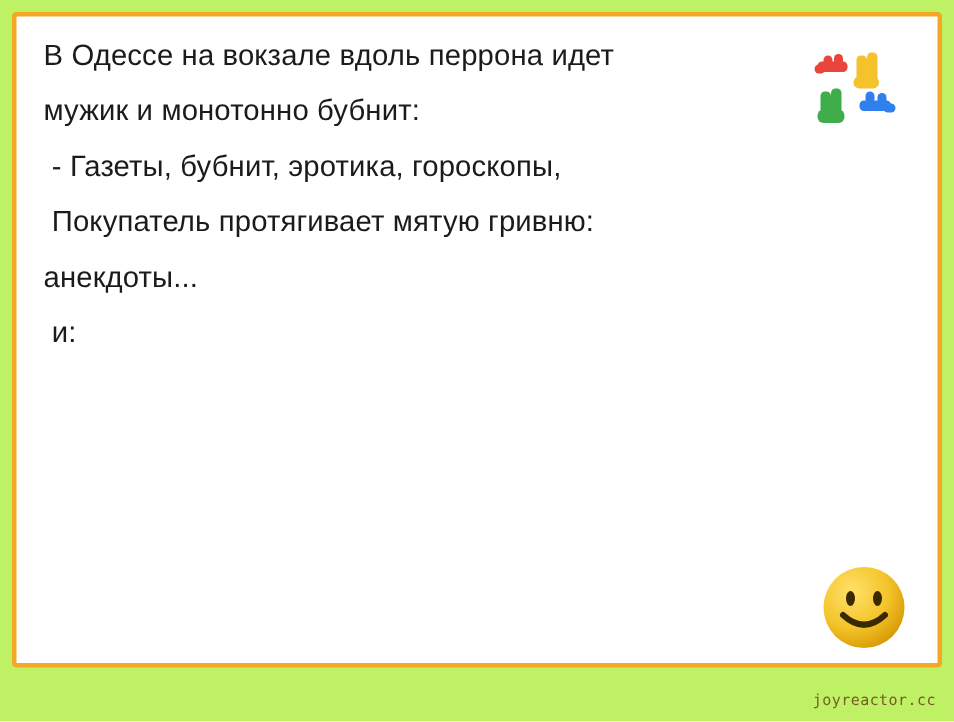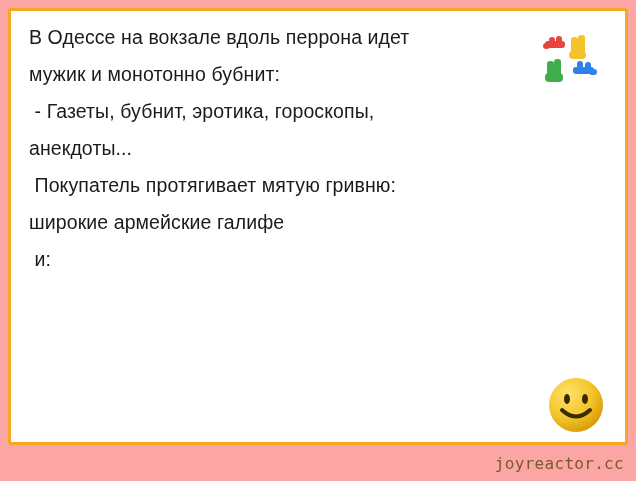--- a/index.html
+++ b/index.html
@@ -7,21 +7,21 @@
     padding: 0;
     background: #ffffff;
   }
   body {
     font-family: "Liberation Sans", sans-serif;
   }
   .card {
     position: relative;
     width: 636px;
     height: 481px;
-    background: #fca5a5;
+    background: #bef264;
     box-sizing: border-box;
     overflow: hidden;
   }
   .frame {
     position: absolute;
     left: 8px;
     top: 8px;
     right: 8px;
     bottom: 36px;
     border: 3px solid #f5a623;
@@ -56,38 +56,37 @@
     right: 20px;
     bottom: 8px;
     width: 58px;
     height: 58px;
   }
   .watermark {
     position: absolute;
     right: 12px;
     bottom: 8px;
     font-family: "DejaVu Sans Mono", monospace;
-    font-size: 16px;
+    font-size: 10px;
     color: #7a5a2a;
     letter-spacing: 0.3px;
   }
 </style>
 </head>
 <body>
 
 <div class="card">
   <div class="frame">
 
     <div class="joke-text">
       <div class="joke-line">В Одессе на вокзале вдоль перрона идет</div>
       <div class="joke-line">мужик и монотонно бубнит:</div>
       <div class="joke-line"> - Газеты, бубнит, эротика, гороскопы,</div>
+      <div class="joke-line"> Покупатель протягивает мятую гривню:</div>
       <div class="joke-line">анекдоты...</div>
-      <div class="joke-line"> Покупатель протягивает мятую гривню:</div>
-      <div class="joke-line">широкие армейские галифе</div>
       <div class="joke-line"> и:</div>
     </div>
 
     <svg class="hands-icon" viewBox="0 0 62 54">
 
       <g>
         <rect x="4" y="8" width="20" height="7" rx="3" fill="#e8453c"></rect>
         <rect x="8" y="4" width="6" height="8" rx="3" fill="#e8453c"></rect>
         <rect x="15" y="3" width="6" height="9" rx="3" fill="#e8453c"></rect>
         <rect x="2" y="10" width="7" height="6" rx="3" fill="#e8453c"></rect>

